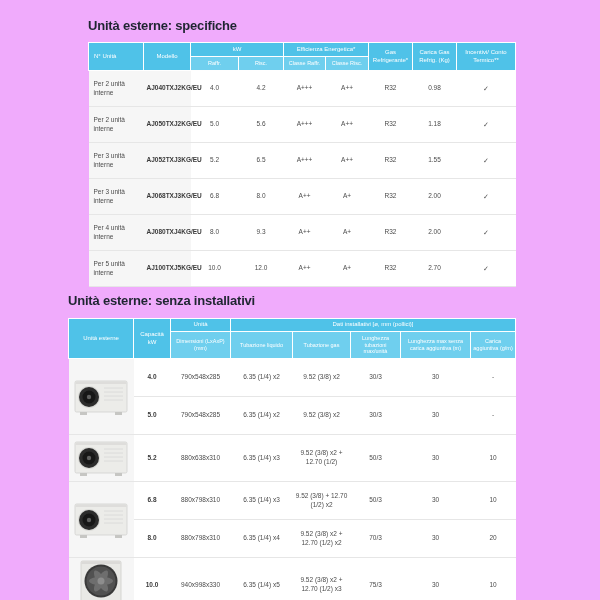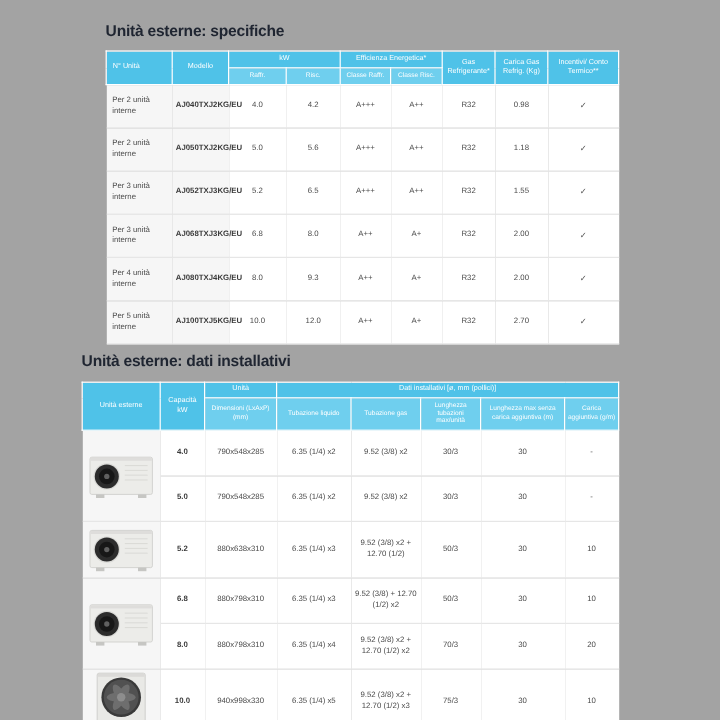--- a/index.html
+++ b/index.html
@@ -1,17 +1,17 @@
 <!DOCTYPE html>
 <html style="--header_blue: #4fc2e8; --subheader_blue: #6fcfee; --title_color: #1f2531;"><head>
 <meta charset="utf-8">
 <style>
   * { margin:0; padding:0; box-sizing:border-box; }
   html,body { width:600px; height:600px; background:#fff; font-family:"Liberation Sans", sans-serif; }
-  .page { position:relative; width:600px; height:600px; overflow:hidden; background:#a3a3a3; }
+  .page { position:relative; width:600px; height:600px; overflow:hidden; background:#f0abfc; }
 
   .title { position:absolute; font-weight:700; font-size:13px; color:var(--title_color,#1f2531); letter-spacing:-0.2px; }
   .t1-title { left:88px; top:18px; }
   .t2-title { left:68px; top:293px; }
 
   table { border-collapse:collapse; table-layout:fixed; position:absolute; }
   .t1 { left:88px; top:42px; width:427px; }
   .t2 { left:68px; top:318px; width:447px; }
 
   th { background:var(--header_blue,#4fc2e8); color:#fff; font-weight:400;
@@ -168,21 +168,21 @@
         <td>12.0</td>
         <td>A++</td>
         <td>A+</td>
         <td>R32</td>
         <td>2.70</td>
         <td class="check">✓</td>
       </tr>
     </tbody>
   </table>
 
-  <div class="title t2-title">Unità esterne: dati installativi</div>
+  <div class="title t2-title">Unità esterne: senza installativi</div>
 
   <table class="t2">
     <colgroup>
       <col style="width:65px">
         <col style="width:37px">
         <col style="width:60px">
       <col style="width:62px">
         <col style="width:58px">
         <col style="width:50px">
       <col style="width:70px">

